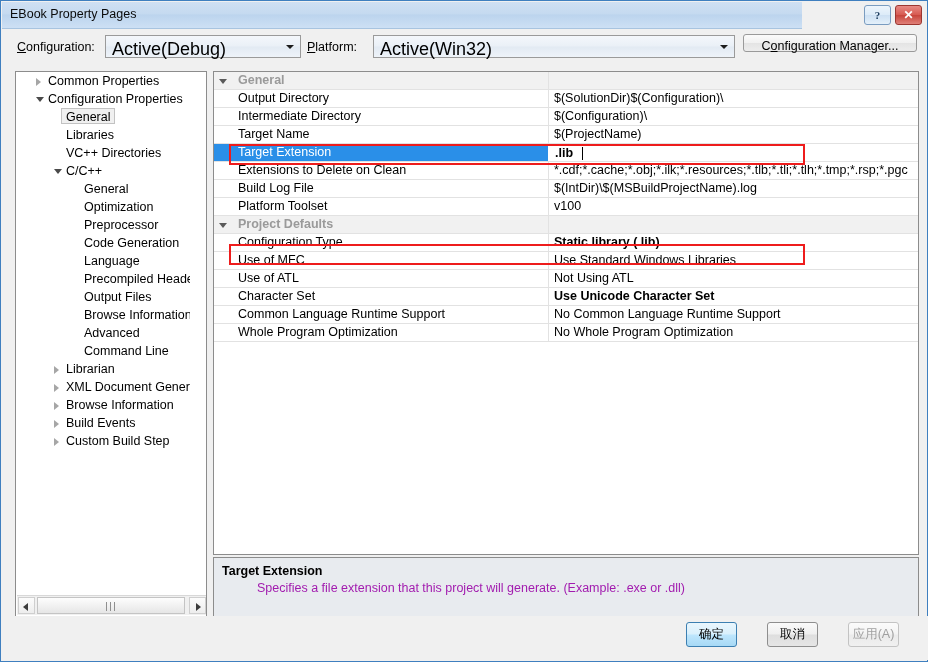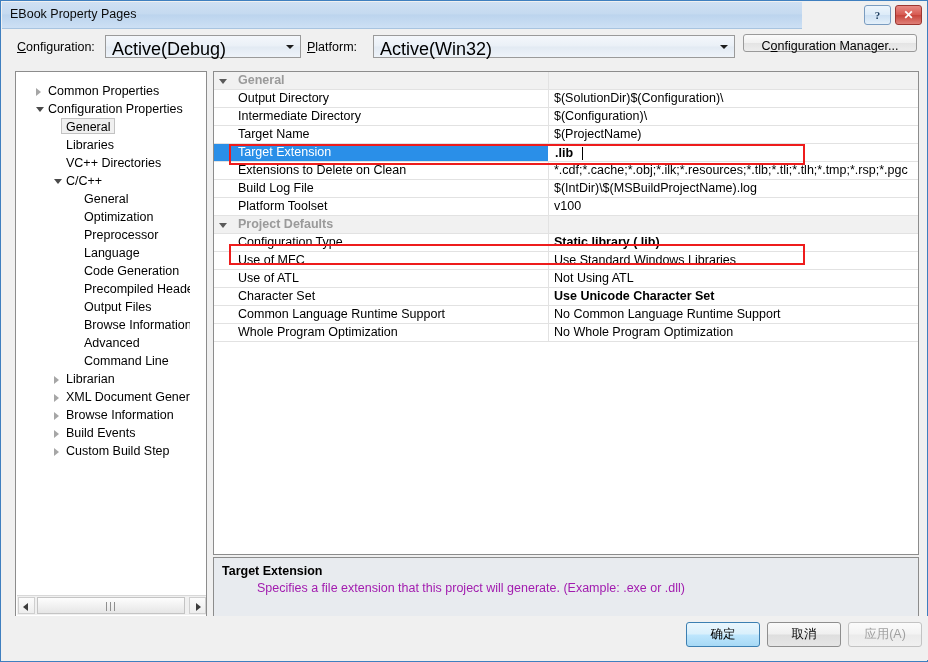--- a/index.html
+++ b/index.html
@@ -121,21 +121,21 @@
     position: absolute;
     left: 14px; top: 70px;
     width: 192px; height: 546px;
     box-sizing: border-box;
     border: 1px solid #8c8c8c;
     background: #ffffff;
     overflow: hidden;
   }
   #tree-inner {
     position: absolute;
-    left: 0; top: 10px;
+    left: 0; top: 0;
     width: 174px;
     height: 520px;
     overflow: hidden;
   }
   .tree-item {
     position: relative;
     height: 18px;
     line-height: 18px;
     font-size: 12.5px;
     white-space: nowrap;
@@ -347,21 +347,21 @@
   
   #footer {
     position: absolute;
     left: 1px; bottom: 1px;
     width: 926px; height: 44px;
     background: #f0f0f0;
   }
   .dlgbtn {
     position: absolute;
     top: 6px;
-    width: 74px; height: 25px;
+    width: 51px; height: 25px;
     box-sizing: border-box;
     border-radius: 3px;
     font-size: 12.5px;
     text-align: center;
     line-height: 23px;
   }
   #btn-ok {
     left: 684px;
     border: 1px solid #3c7fb1;
     background: linear-gradient(to bottom, #eaf6fd 0%, #d9f0fc 48%, #bee6fd 52%, #a7d9f5 100%);
@@ -434,24 +434,24 @@
         <div class="tree-item lvl3">
           <span class="lbl">General</span>
         </div>
         <div class="tree-item lvl3">
           <span class="lbl">Optimization</span>
         </div>
         <div class="tree-item lvl3">
           <span class="lbl">Preprocessor</span>
         </div>
         <div class="tree-item lvl3">
+          <span class="lbl">Code Generation</span>
+        </div>
+        <div class="tree-item lvl3">
           <span class="lbl">Language</span>
-        </div>
-        <div class="tree-item lvl3">
-          <span class="lbl">Code Generation</span>
         </div>
         <div class="tree-item lvl3">
           <span class="lbl">Precompiled Header</span>
         </div>
         <div class="tree-item lvl3">
           <span class="lbl">Output Files</span>
         </div>
         <div class="tree-item lvl3">
           <span class="lbl">Browse Information</span>
         </div>

